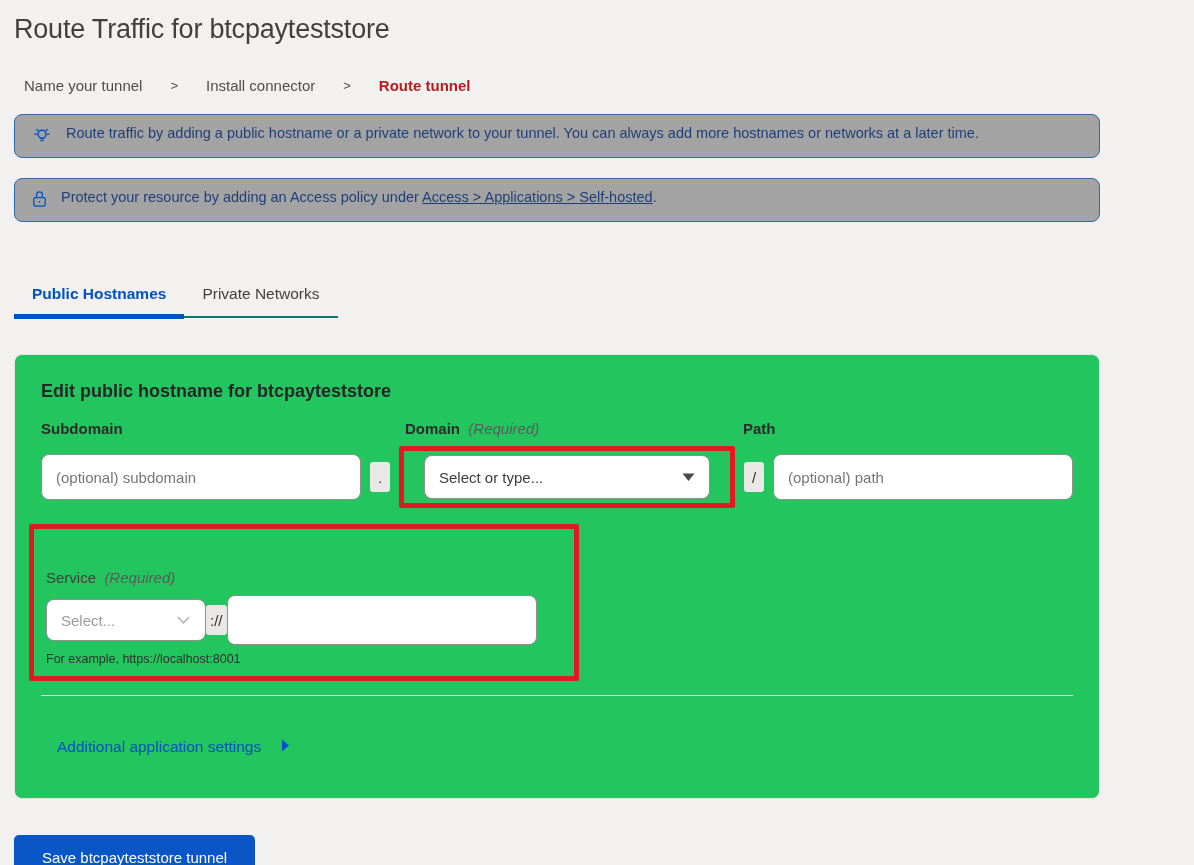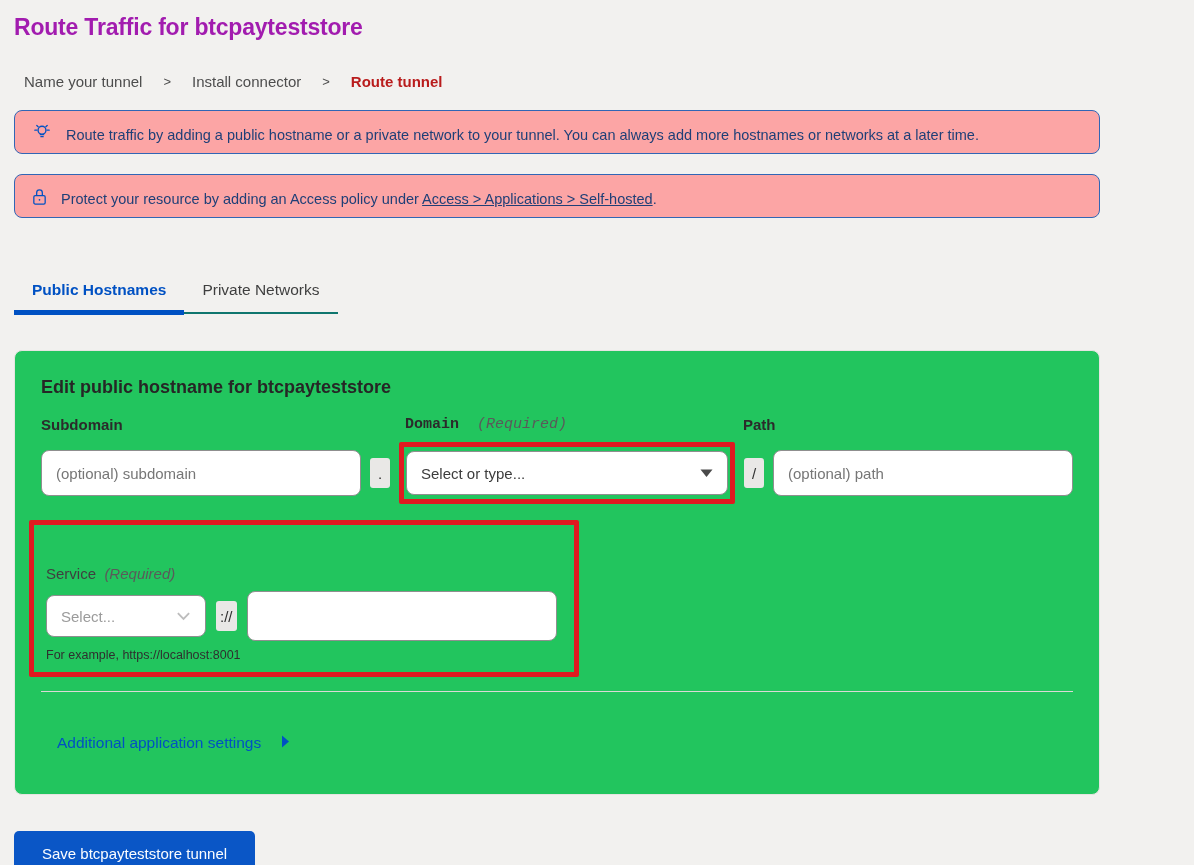--- a/index.html
+++ b/index.html
@@ -7,32 +7,32 @@
     background: #f2f1ef;
     font-family: "Liberation Sans", "DejaVu Sans", sans-serif;
     color: #2a2a2a;
     width: 1194px;
     height: 865px;
     overflow: hidden;
   }
   .page { width: 1086px; margin-left: 14px; padding-top: 14px; }
 
   
-  h1.page-title { font-size: 23px; font-weight: 700; letter-spacing: -0.2px; color: #a21caf; margin-bottom: 32px; }
-
-  
-  .steps { display: flex; align-items: center; gap: 21px; font-size: 15px; color: #4d4d4d; margin-bottom: 20px; padding-left: 10px; }
+  h1.page-title { font-size: 27px; font-weight: 400; letter-spacing: -0.2px; color: #404040; margin-bottom: 32px; }
+
+  
+  .steps { display: flex; align-items: center; gap: 28px; font-size: 15px; color: #4d4d4d; margin-bottom: 20px; padding-left: 10px; }
   .steps .step { cursor: pointer; }
   .steps .step.active { font-weight: 700; color: #b91c1c; cursor: default; }
   .steps .sep { color: #4d4d4d; font-size: 13px; }
 
   
   .banner {
-    display: flex; align-items: flex-end; gap: 13px;
-    background: #fca5a5;
+    display: flex; align-items: flex-start; gap: 13px;
+    background: #a3a3a3;
     border: 1px solid #3166b5;
     border-radius: 8px;
     padding: 10px 16px;
     min-height: 44px;
     font-size: 14.5px;
     color: #1f3f77;
     margin-bottom: 20px;
   }
   .banner .banner-icon { display: inline-flex; flex: none; }
   .banner-link { color: #1f3f77; text-decoration: underline; cursor: pointer; }
@@ -51,55 +51,55 @@
     padding: 26px 26px 42px 26px;
   }
   .card h2 { font-size: 18px; font-weight: 700; color: #262626; margin-bottom: 18px; }
   .field-caption { font-size: 15px; color: #4a4a4a; margin-bottom: 16px; }
   em.req { font-style: italic; font-weight: 400; color: #5a5a5a; }
 
   
   .grid { display: grid; grid-template-columns: 320px 22px 336px 22px 1fr; column-gap: 8px; }
   .grid.labels { margin-bottom: 9px; font-size: 15px; }
   .grid.labels .lbl { font-weight: 700; color: #2b2b2b; }
-  .grid.labels .lbl.c3 { grid-column: 3; padding-left: 6px; font-family: Liberation Mono, monospace; }
+  .grid.labels .lbl.c3 { grid-column: 3; padding-left: 6px; }
   .grid.labels .lbl.c4 { grid-column: 4 / 6; }
   .grid.inputs { align-items: center; }
 
   .text-input {
     height: 46px; width: 100%;
     border: 1px solid #8f8f8f; border-radius: 8px;
     padding: 0 14px; font-size: 15px; color: #2b2b2b;
     font-family: inherit; background: #fff; outline: none;
   }
   .text-input::placeholder { color: #767676; }
 
   .sep-box {
     background: #e9e8e6; border-radius: 3px;
     height: 30px; min-width: 20px; padding: 0 4px;
     display: flex; align-items: center; justify-content: center;
     font-size: 15px; color: #2f2f2f; justify-self: center;
   }
 
   .red-box { border: 5px solid #e01a20; border-radius: 2px; }
-  .domain-red { padding: 4px 2px; }
+  .domain-red { padding: 4px 20px; }
 
   .select {
     height: 44px; border: 1px solid #8f8f8f; border-radius: 8px; background: #fff;
     display: flex; align-items: center; justify-content: space-between;
     padding: 0 14px; font-size: 15px; cursor: pointer;
   }
   .select .sel-text { color: #3c3c3c; }
   .select .sel-text.faint { color: #9b9b9b; }
   .select .caret, .select .chevron { display: inline-flex; margin-left: 10px; }
 
   
   .service-red { margin-top: 16px; margin-left: -12px; width: 550px; padding: 8px 12px 10px 12px; }
   .service-label { font-size: 15px; color: #3f3f3f; margin-bottom: 9px; margin-top: 32px; }
-  .service-row { display: flex; align-items: center; gap: 10px; }
+  .service-row { display: flex; align-items: center; }
   .service-select { width: 160px; height: 42px; }
   .service-url { width: 310px; height: 50px; }
   .hint { margin-top: 7px; font-size: 12.5px; color: #2f2f2f; }
 
   .divider { border: none; border-top: 1px solid #dbd9d6; margin-top: 14px; }
 
   .additional-link {
     display: inline-flex; align-items: center; gap: 20px;
     margin: 42px 0 0 16px;
     color: #0051c3; font-size: 15.5px; text-decoration: none; cursor: pointer;

